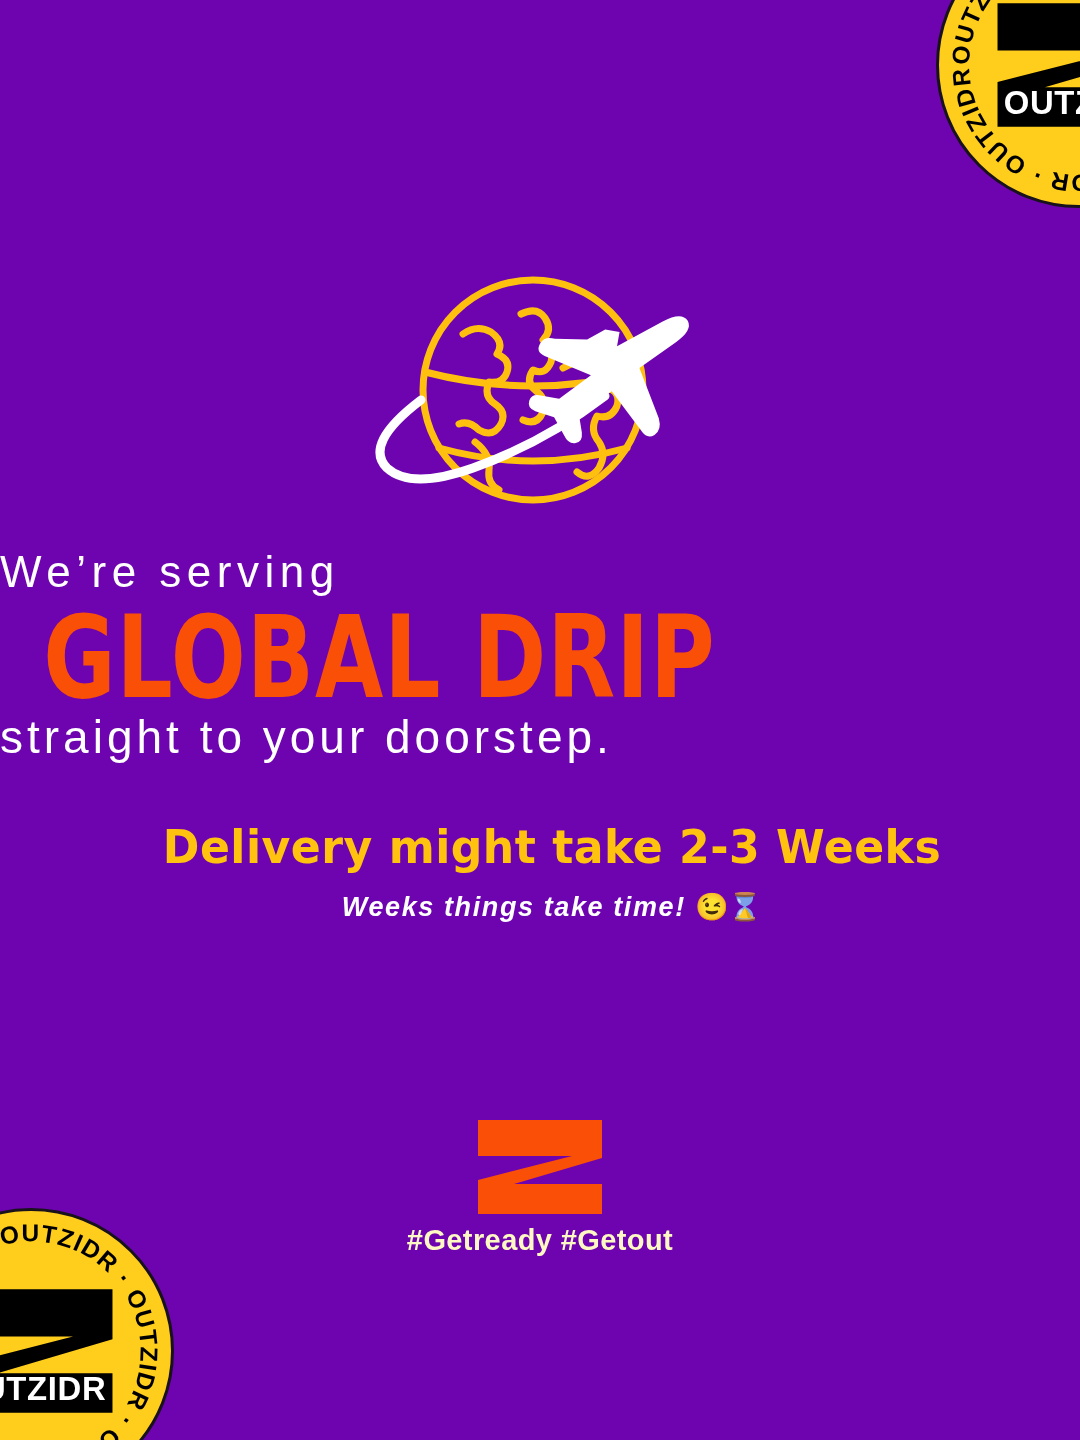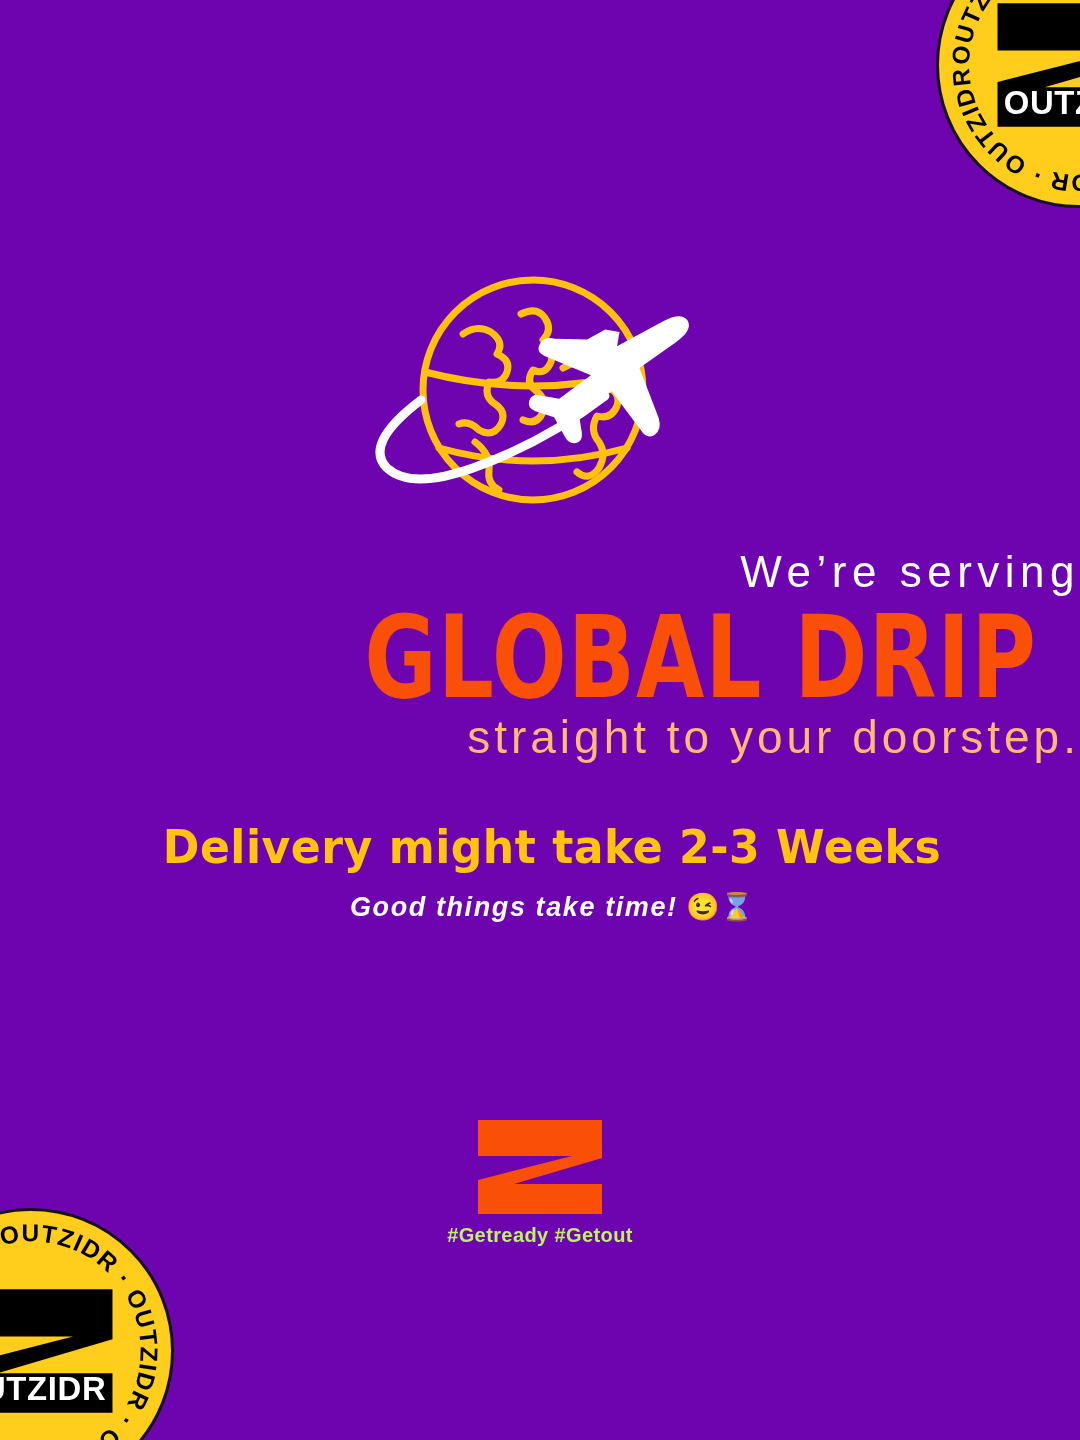--- a/index.html
+++ b/index.html
@@ -74,42 +74,42 @@
     height: 245px;
   }
   #globe-illustration svg { width: 100%; height: 100%; display: block; }
 
   
   #headline-block {
     position: absolute;
     left: 0;
     right: 0;
     top: 548px;
-    text-align: right;
+    text-align: left;
   }
   #headline-kicker {
     color: #ffffff;
     font-size: 44px;
     font-weight: 400;
     letter-spacing: 5.5px;
     line-height: 1.1;
     margin: 0;
   }
   #headline-main {
     color: #fa4f06;
     font-family: "DejaVu Sans", sans-serif;
     font-size: 96px;
     font-weight: bold;
     letter-spacing: 1px;
     line-height: 1.0;
     margin: 14px 0 6px 0;
     transform: scaleX(0.92) scaleY(1.18);
   }
   #headline-tail {
-    color: #fdba74;
+    color: #ffffff;
     font-size: 46px;
     font-weight: 400;
     letter-spacing: 4px;
     line-height: 1.1;
     margin: 4px 0 0 0;
   }
 
   
   #delivery-block {
     position: absolute;
@@ -151,22 +151,22 @@
     top: 1118px;
     text-align: center;
   }
   #footer-logo {
     width: 128px;
     height: 98px;
     margin: 0 auto;
   }
   #footer-logo svg { width: 100%; height: 100%; display: block; }
   #footer-hashtags {
-    color: #bef264;
-    font-size: 20px;
+    color: #fef9c3;
+    font-size: 29px;
     font-weight: bold;
     letter-spacing: 0.4px;
     margin: 8px 0 6px 0;
   }
 </style>
 </head>
 <body>
 
 <div id="poster">
 
@@ -211,21 +211,21 @@
   </div>
 
   <div id="headline-block">
     <p id="headline-kicker">We’re serving</p>
     <p id="headline-main">GLOBAL DRIP</p>
     <p id="headline-tail">straight to your doorstep.</p>
   </div>
 
   <div id="delivery-block">
     <p id="delivery-headline">Delivery might take 2-3 Weeks</p>
-    <p id="delivery-subline"><span>Good things take time!</span> <span class="emoji">😉</span><span class="emoji">⌛</span></p>
+    <p id="delivery-subline"><span>Weeks things take time!</span> <span class="emoji">😉</span><span class="emoji">⌛</span></p>
   </div>
 
   <div id="footer-block">
     <div id="footer-logo">
       <svg viewBox="0 0 128 98" xmlns="http://www.w3.org/2000/svg">
         <path d="M2 2 H126 V40 L38 66 H126 V96 H2 V62 L96 38 H2 Z" fill="#fa4f06"></path>
       </svg>
     </div>
     <p id="footer-hashtags">#Getready #Getout</p>
   </div>

